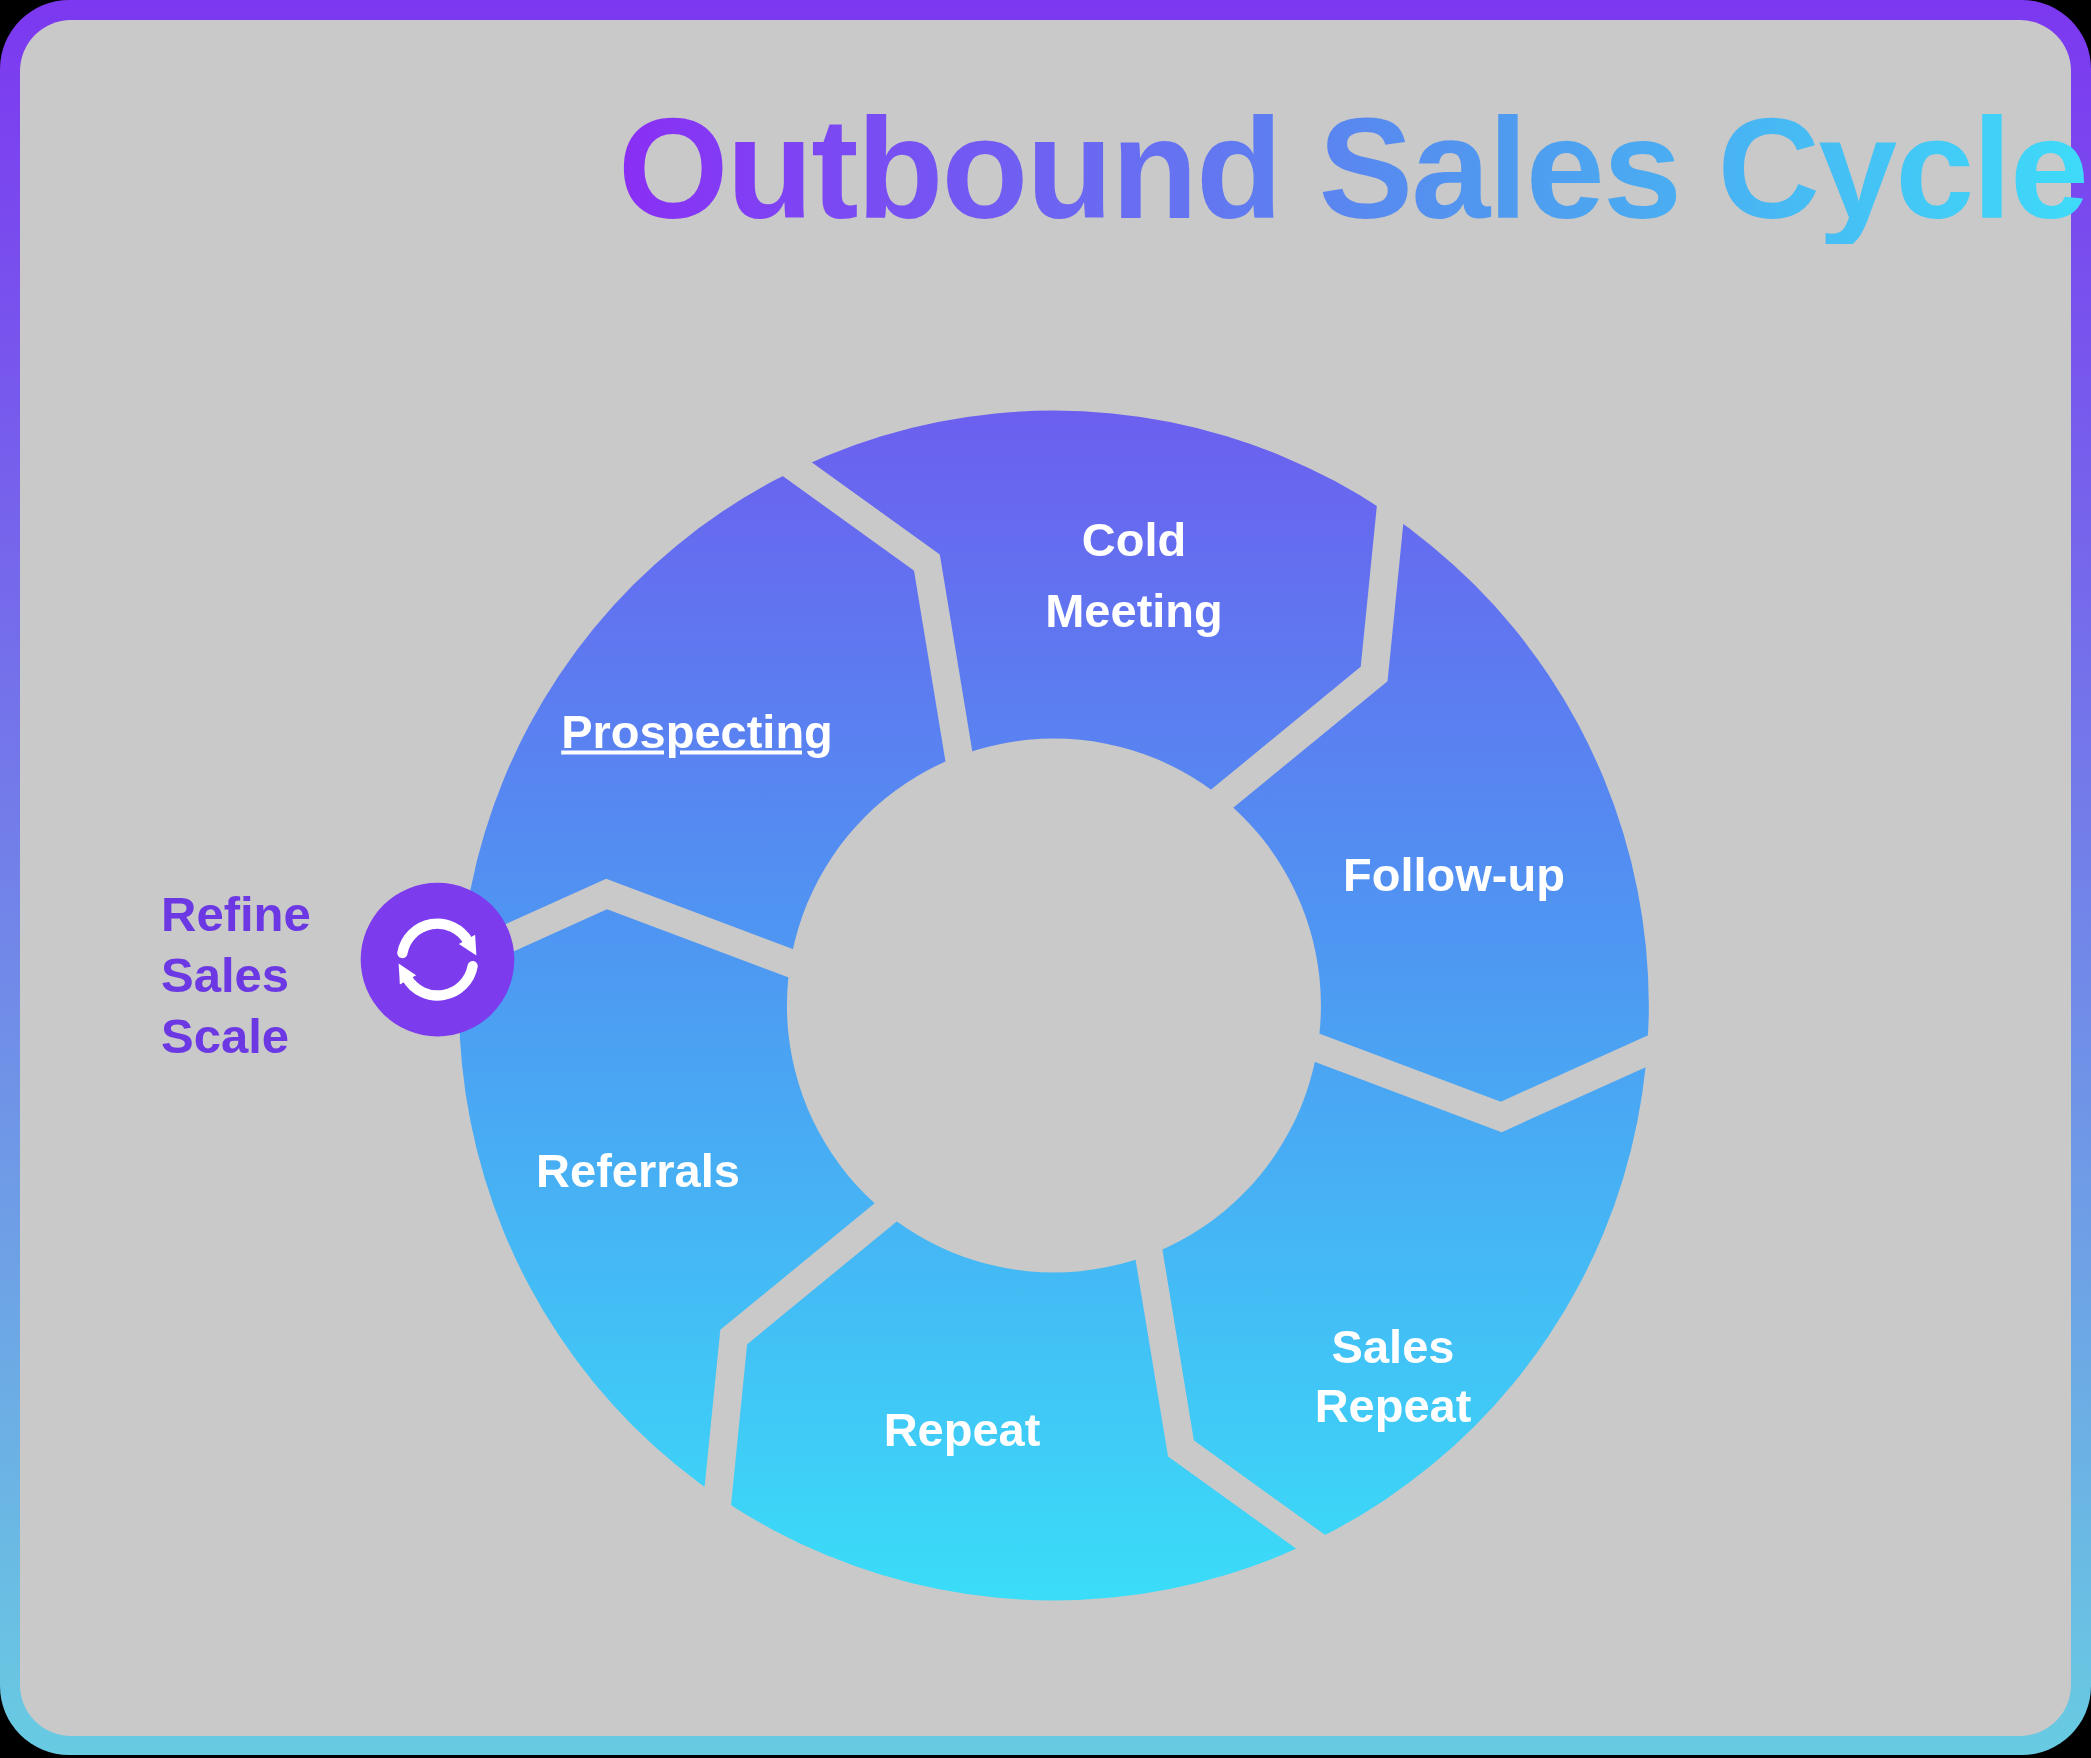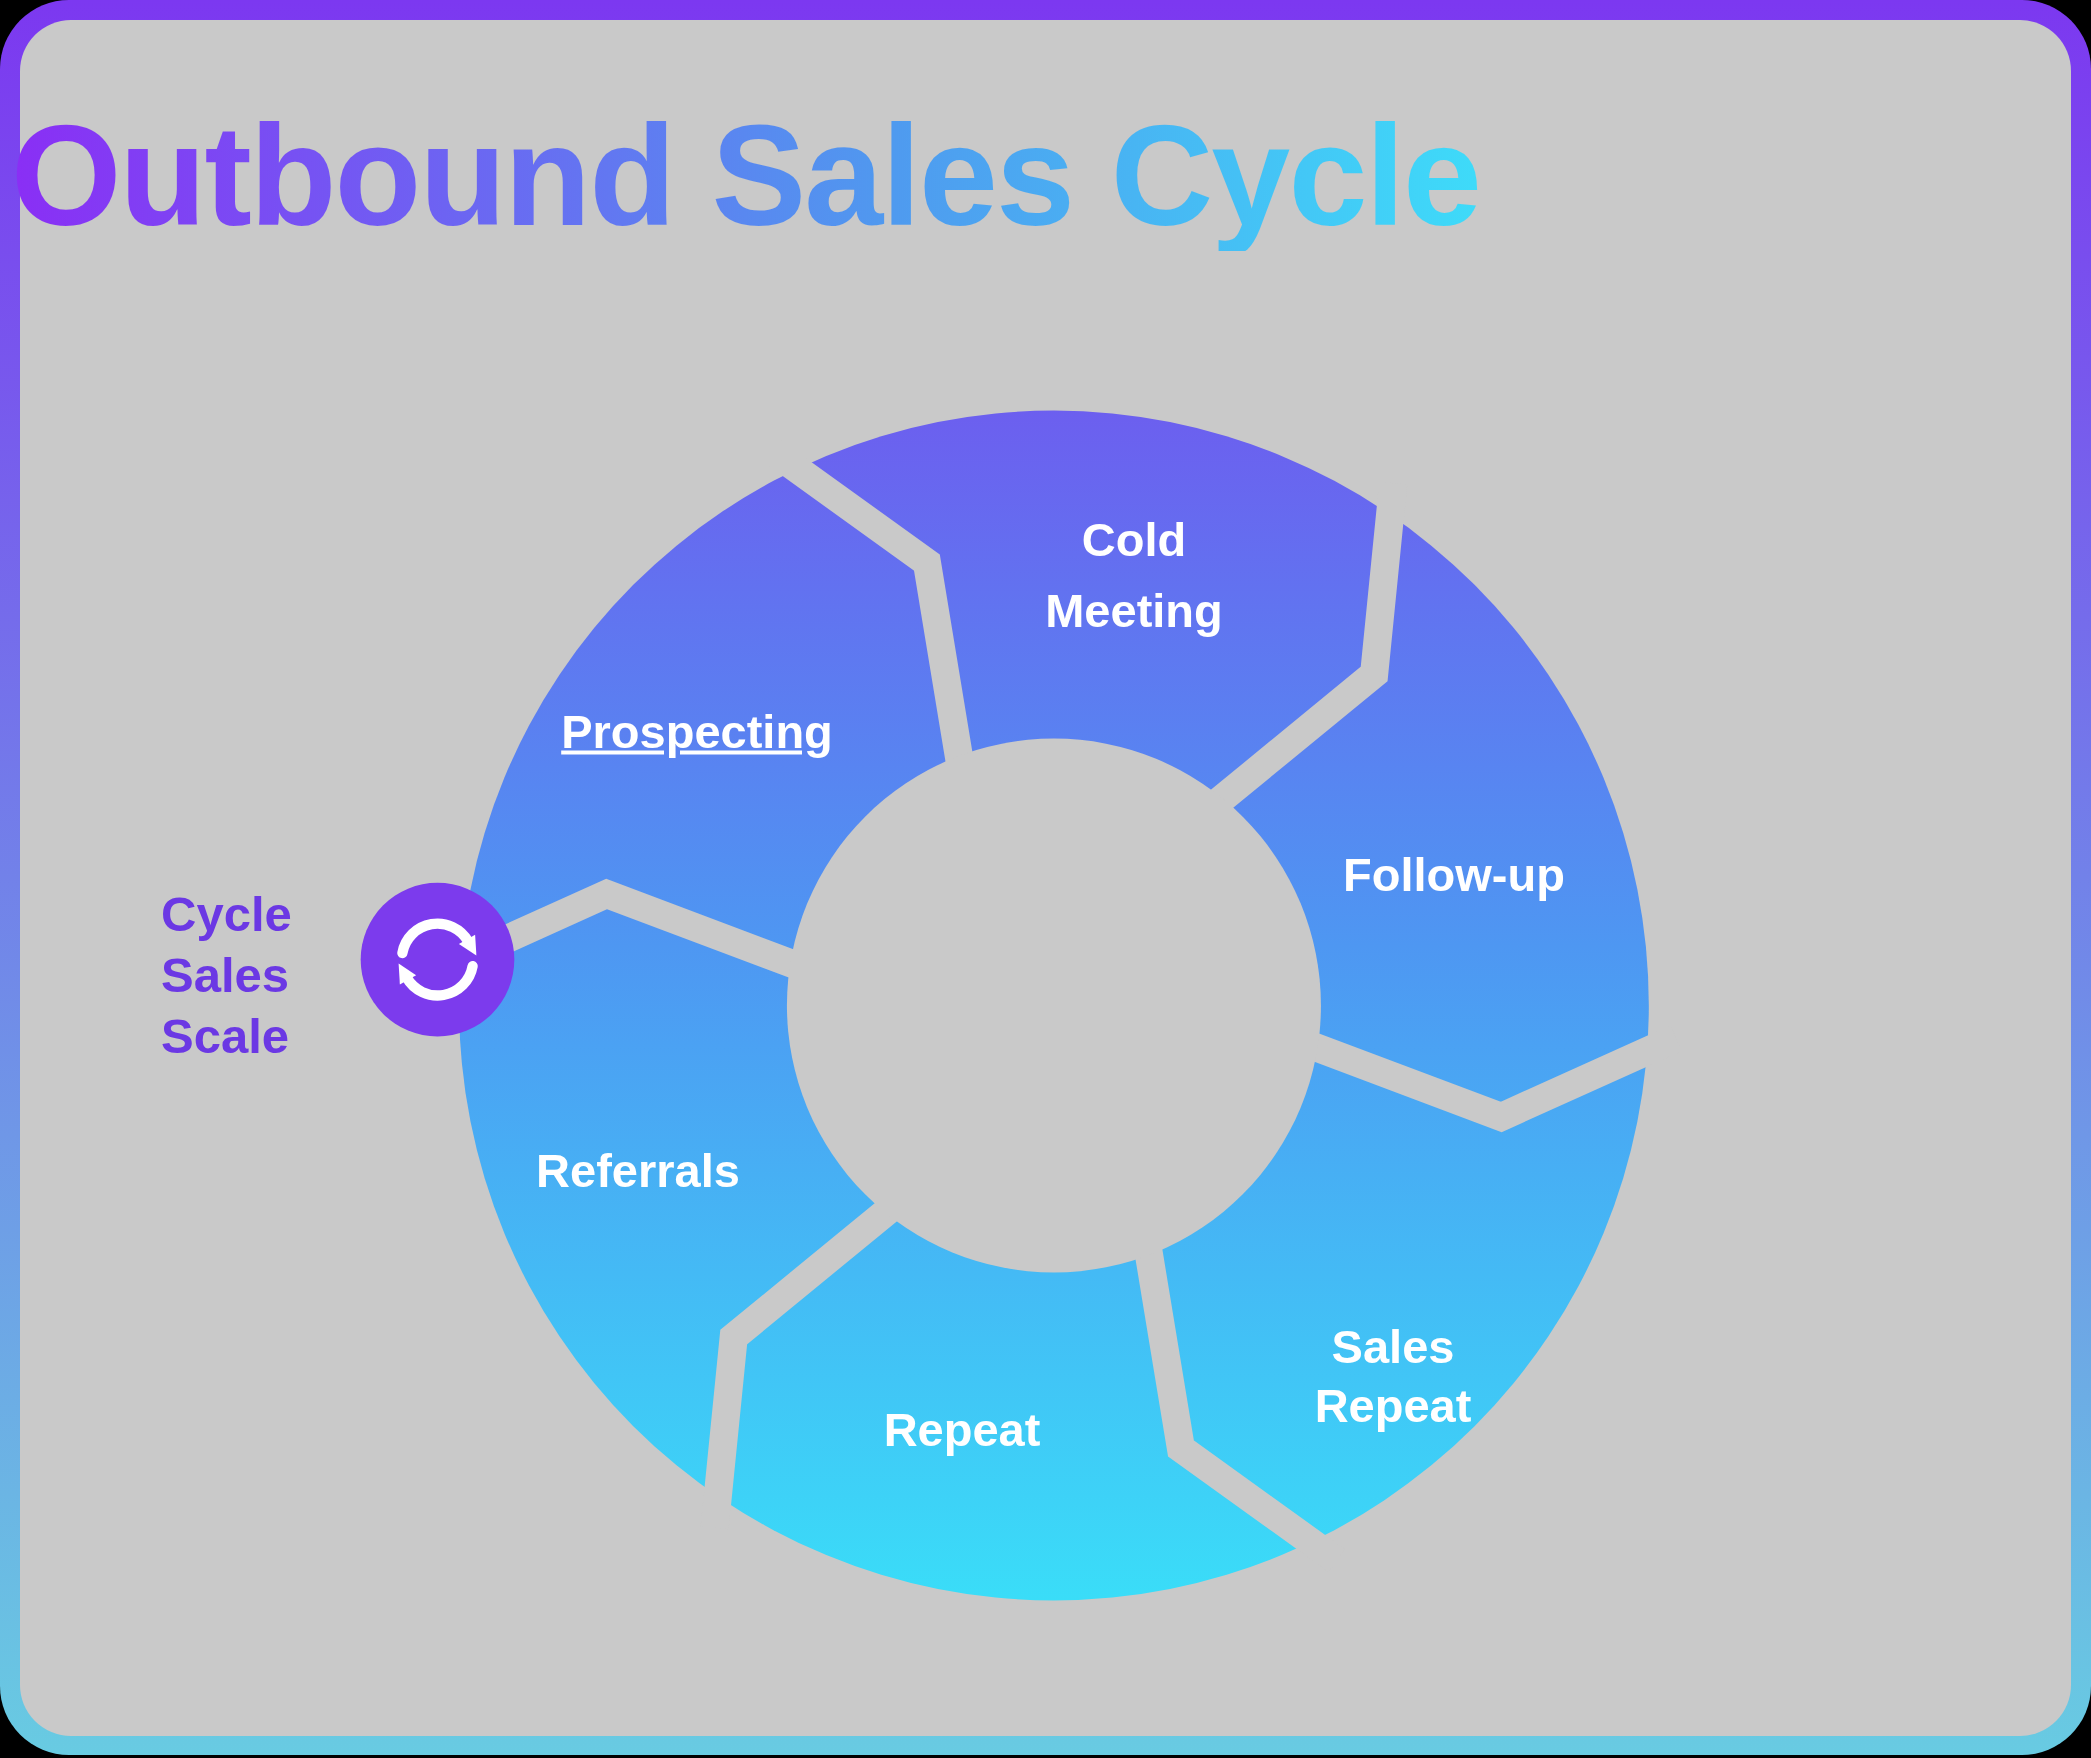--- a/index.html
+++ b/index.html
@@ -20,22 +20,22 @@
   .card-inner {
     position: absolute;
     inset: 19.7px;
     border-radius: 51px;
     background: var(--card-bg, #C9C9C9);
   }
   .title {
     position: absolute;
     top: 90px;
     left: 0; right: 0;
-    margin: 11px;
-    text-align: left;
+    margin: 4px;
+    text-align: right;
     z-index: 3;
   }
   .title-text {
     display: inline-block;
     font-size: 142px;
     font-weight: bold;
     letter-spacing: -1.9px;
     line-height: 150px;
     background: linear-gradient(90deg, var(--title-start,#8A2EF5) 0%, var(--title-mid,#4F9AEF) 60%, var(--title-end,#3EDBF9) 100%);
     -webkit-background-clip: text;
@@ -135,17 +135,17 @@
   <span>Repeat</span>
 </div>
 <div class="stage-label" style="left: 638px; top: 1162px; margin-top: 8px;">
   <span>Referrals</span>
 </div>
 <div class="stage-label" style="left: 697px; top: 731px; text-decoration: underline;">
   <span>Prospecting</span>
 </div>
 
 <div class="loop-label" id="loop-label" style="left: 161px; top: 884px;">
-  <span>Cycle</span>
+  <span>Refine</span>
   <span>Sales</span>
   <span>Scale</span>
 </div>
 
 
 </body></html>

